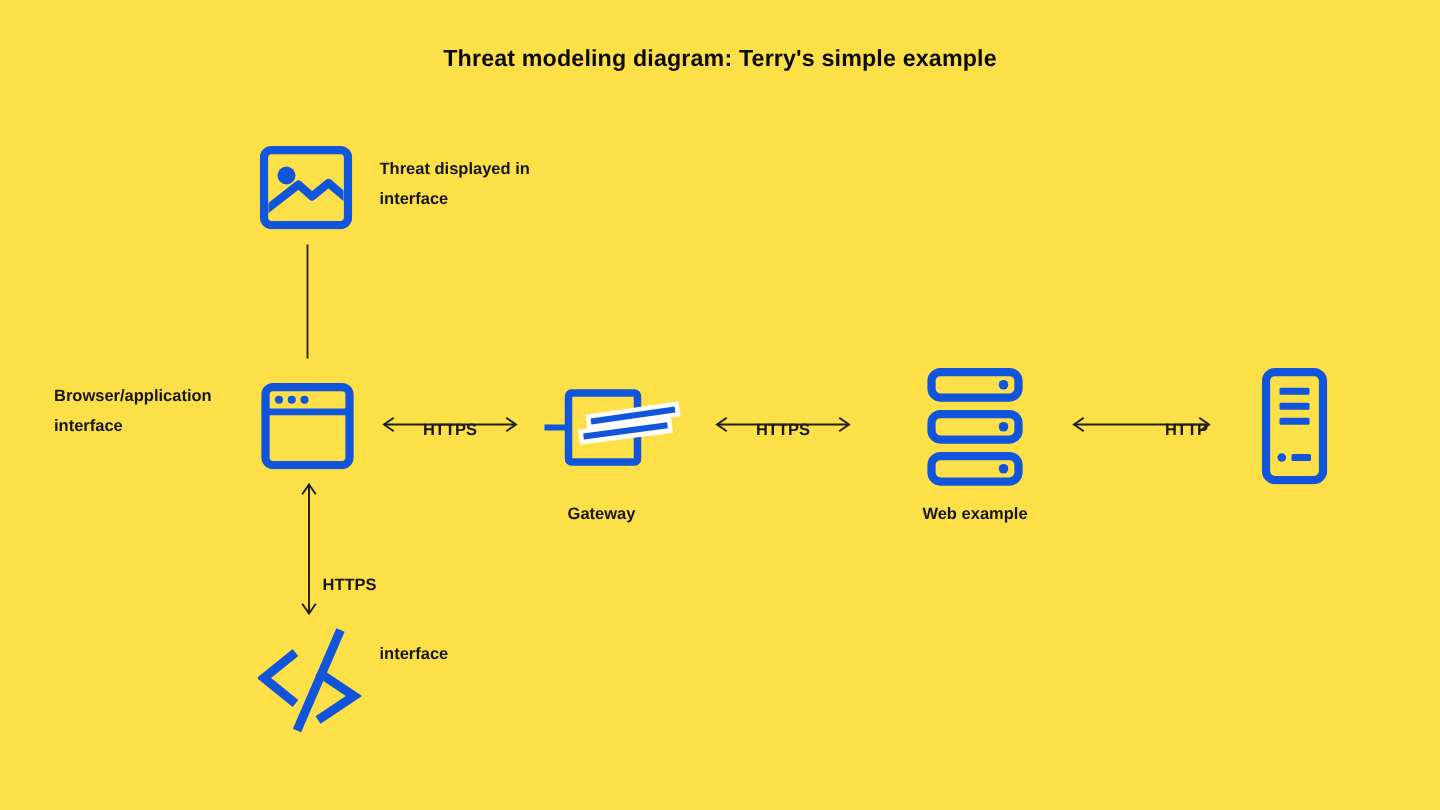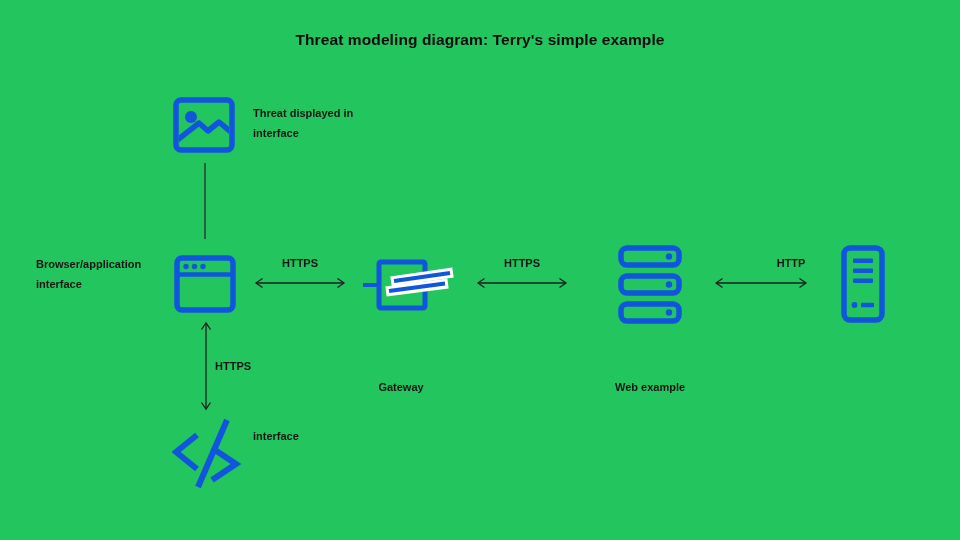--- a/index.html
+++ b/index.html
@@ -1,31 +1,31 @@
 <!DOCTYPE html>
 <html><head>
 <meta charset="utf-8">
 <style>
   html,body{margin:0;padding:0;background:#ffffff;}
   .canvas{
-    position:relative;width:960px;height:540px;background:#22c55e;
+    position:relative;width:960px;height:540px;background:#fde047;
     font-family:"Liberation Sans",sans-serif;overflow:hidden;
   }
   .title{
     position:absolute;left:0;right:0;top:31px;text-align:center;
     font-size:15.5px;font-weight:700;color:#0b0b0b;letter-spacing:.1px;
   }
   .abs{position:absolute;}
   .label{
     font-size:11px;font-weight:700;color:#161616;line-height:20px;
     white-space:nowrap;
   }
-  .label.center{text-align:center;transform:translateX(-50%);margin-top:44px;}
+  .label.center{text-align:center;transform:translateX(-50%);}
   .edge-label{
-    position:absolute;font-size:11px;font-weight:700;color:#161616;white-space:nowrap;
+    position:absolute;font-size:11px;font-weight:700;color:#161616;white-space:nowrap;margin-top:24px;
   }
   .edge-label.center{transform:translateX(-50%);}
   svg{display:block;}
   .blue-stroke{stroke:#1155dc;fill:none;}
   .blue-fill{fill:#1155dc;}
   .arrow-stroke{stroke:#1f1f1f;fill:none;stroke-width:1.3;}
 </style>
 </head>
 <body>
 

